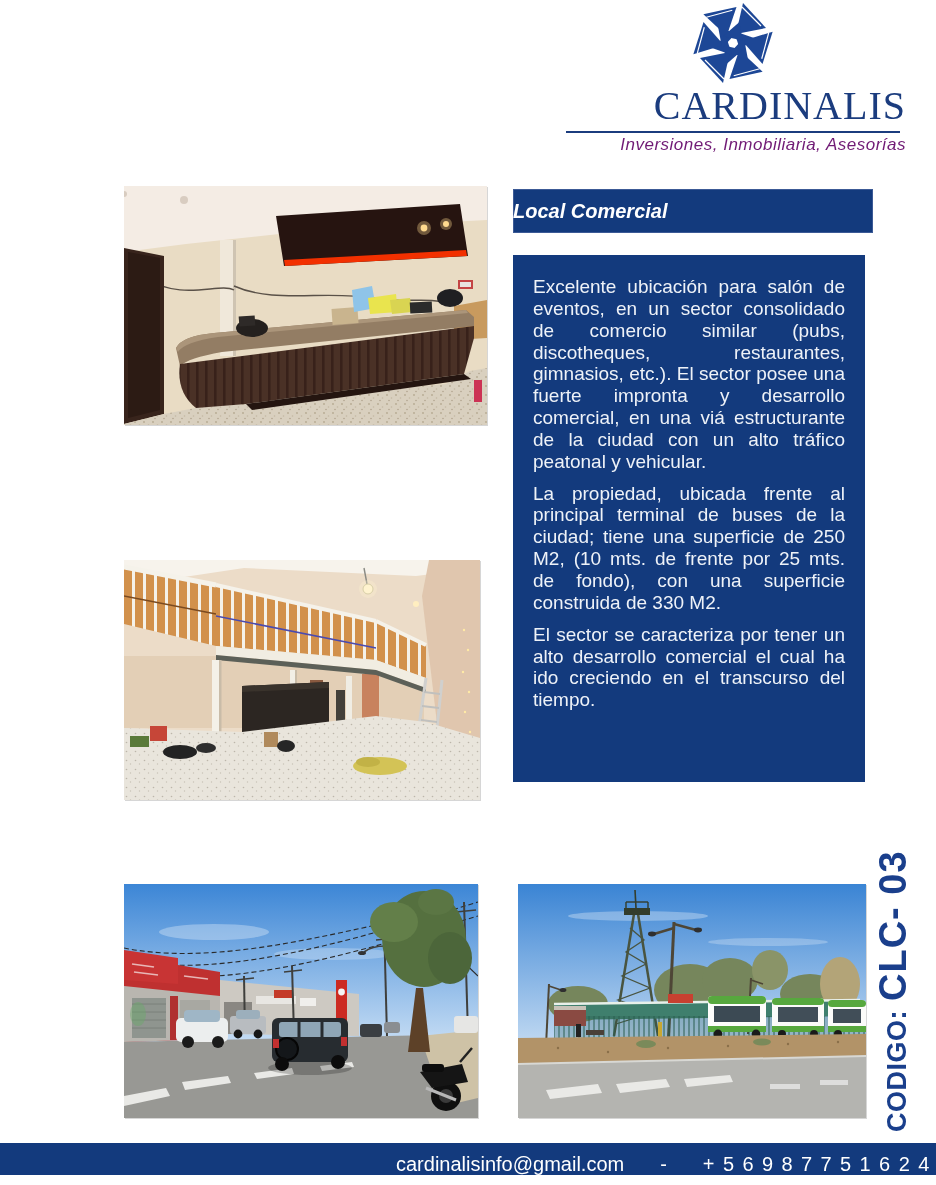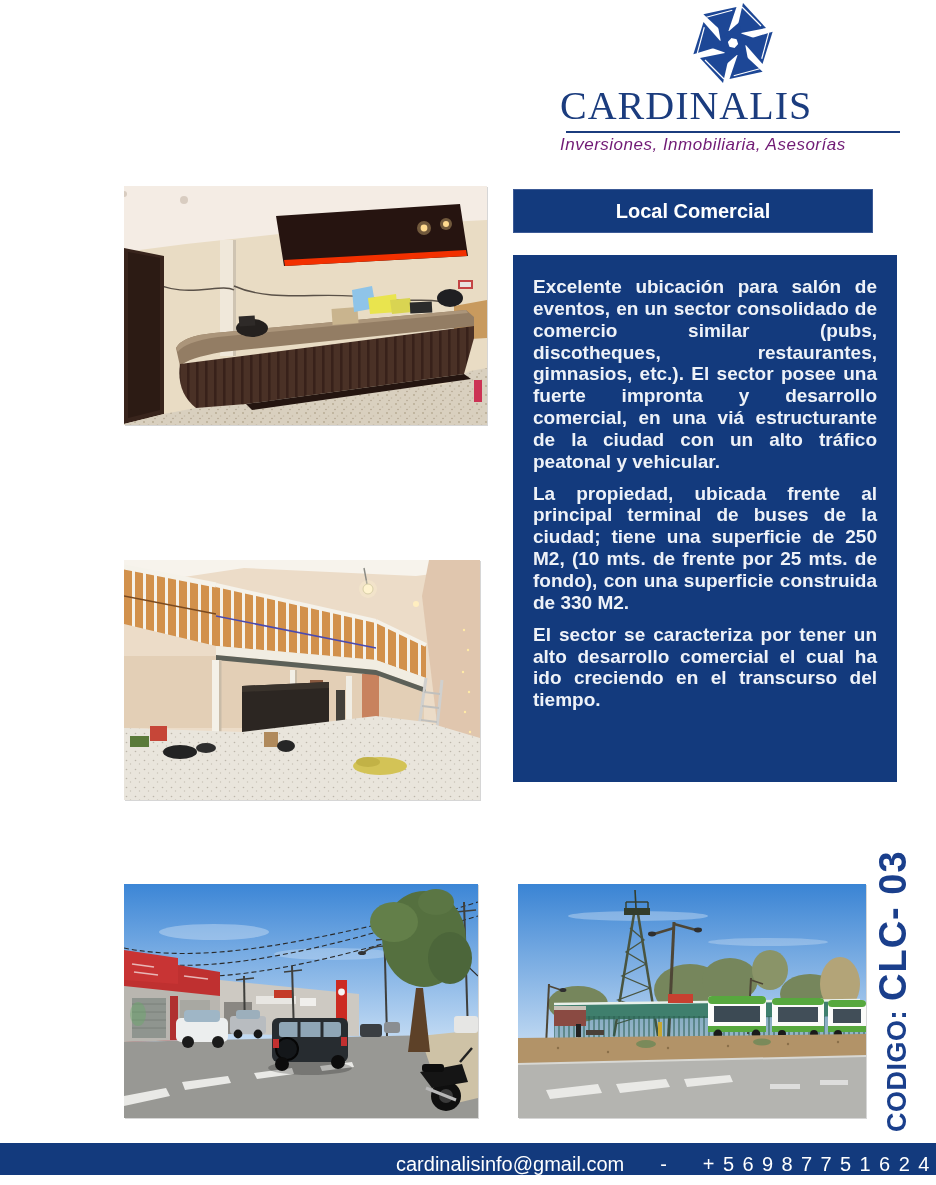--- a/index.html
+++ b/index.html
@@ -1,32 +1,32 @@
 <!DOCTYPE html>
 <html><head>
 <meta charset="utf-8">
 <style>
   html,body{margin:0;padding:0;background:#ffffff;}
   .page{position:relative;width:936px;height:1185px;background:#ffffff;overflow:hidden;
         font-family:"Liberation Sans", sans-serif;}
 
   
-  .brand{position:absolute;left:560px;top:2px;width:346px;text-align:left;color:#1b3c7e;}
+  .brand{position:absolute;left:560px;top:2px;width:346px;text-align:right;color:#1b3c7e;}
   .brand .logo{display:block;margin:0 auto;}
   .brand-name{font-family:"Liberation Serif", serif;font-size:40px;letter-spacing:1px;
               color:#1b3c7e;line-height:1.0;margin-top:2px;}
   .brand-divider{border:none;border-top:2px solid #1b3c7e;margin:5px 6px 2px 6px;}
   .brand-tagline{font-style:italic;font-size:17px;color:#701a75;letter-spacing:0.5px;}
 
   
   .title-banner{position:absolute;left:513px;top:189px;width:360px;height:44px;background:#133a7d;
-                display:flex;align-items:center;justify-content:center;box-shadow:0 0 0 1px #3c5a96 inset;}
+                display:flex;align-items:center;box-shadow:0 0 0 1px #3c5a96 inset;font-style:italic;}
   .title-banner span{color:#ffffff;font-weight:bold;font-size:20px;}
-  .desc-panel{position:absolute;left:513px;top:255px;width:384px;height:527px;background:#133a7d;
-              box-sizing:border-box;padding:21px 20px;color:#eef2f8;font-weight:bold;}
+  .desc-panel{position:absolute;left:513px;top:255px;width:352px;height:527px;background:#133a7d;
+              box-sizing:border-box;padding:21px 20px;color:#eef2f8;}
   .desc-panel p{margin:0 0 10px 0;font-size:19px;line-height:1.15;text-align:justify;}
 
   
   .photo{position:absolute;box-shadow:1px 1px 0 #d6d6d6;}
   .photo svg{display:block;}
   .photo1{left:124px;top:186px;width:363px;height:239px;}
   .photo2{left:124px;top:560px;width:356px;height:240px;}
   .photo3{left:124px;top:884px;width:354px;height:234px;}
   .photo4{left:518px;top:884px;width:348px;height:234px;}
 

